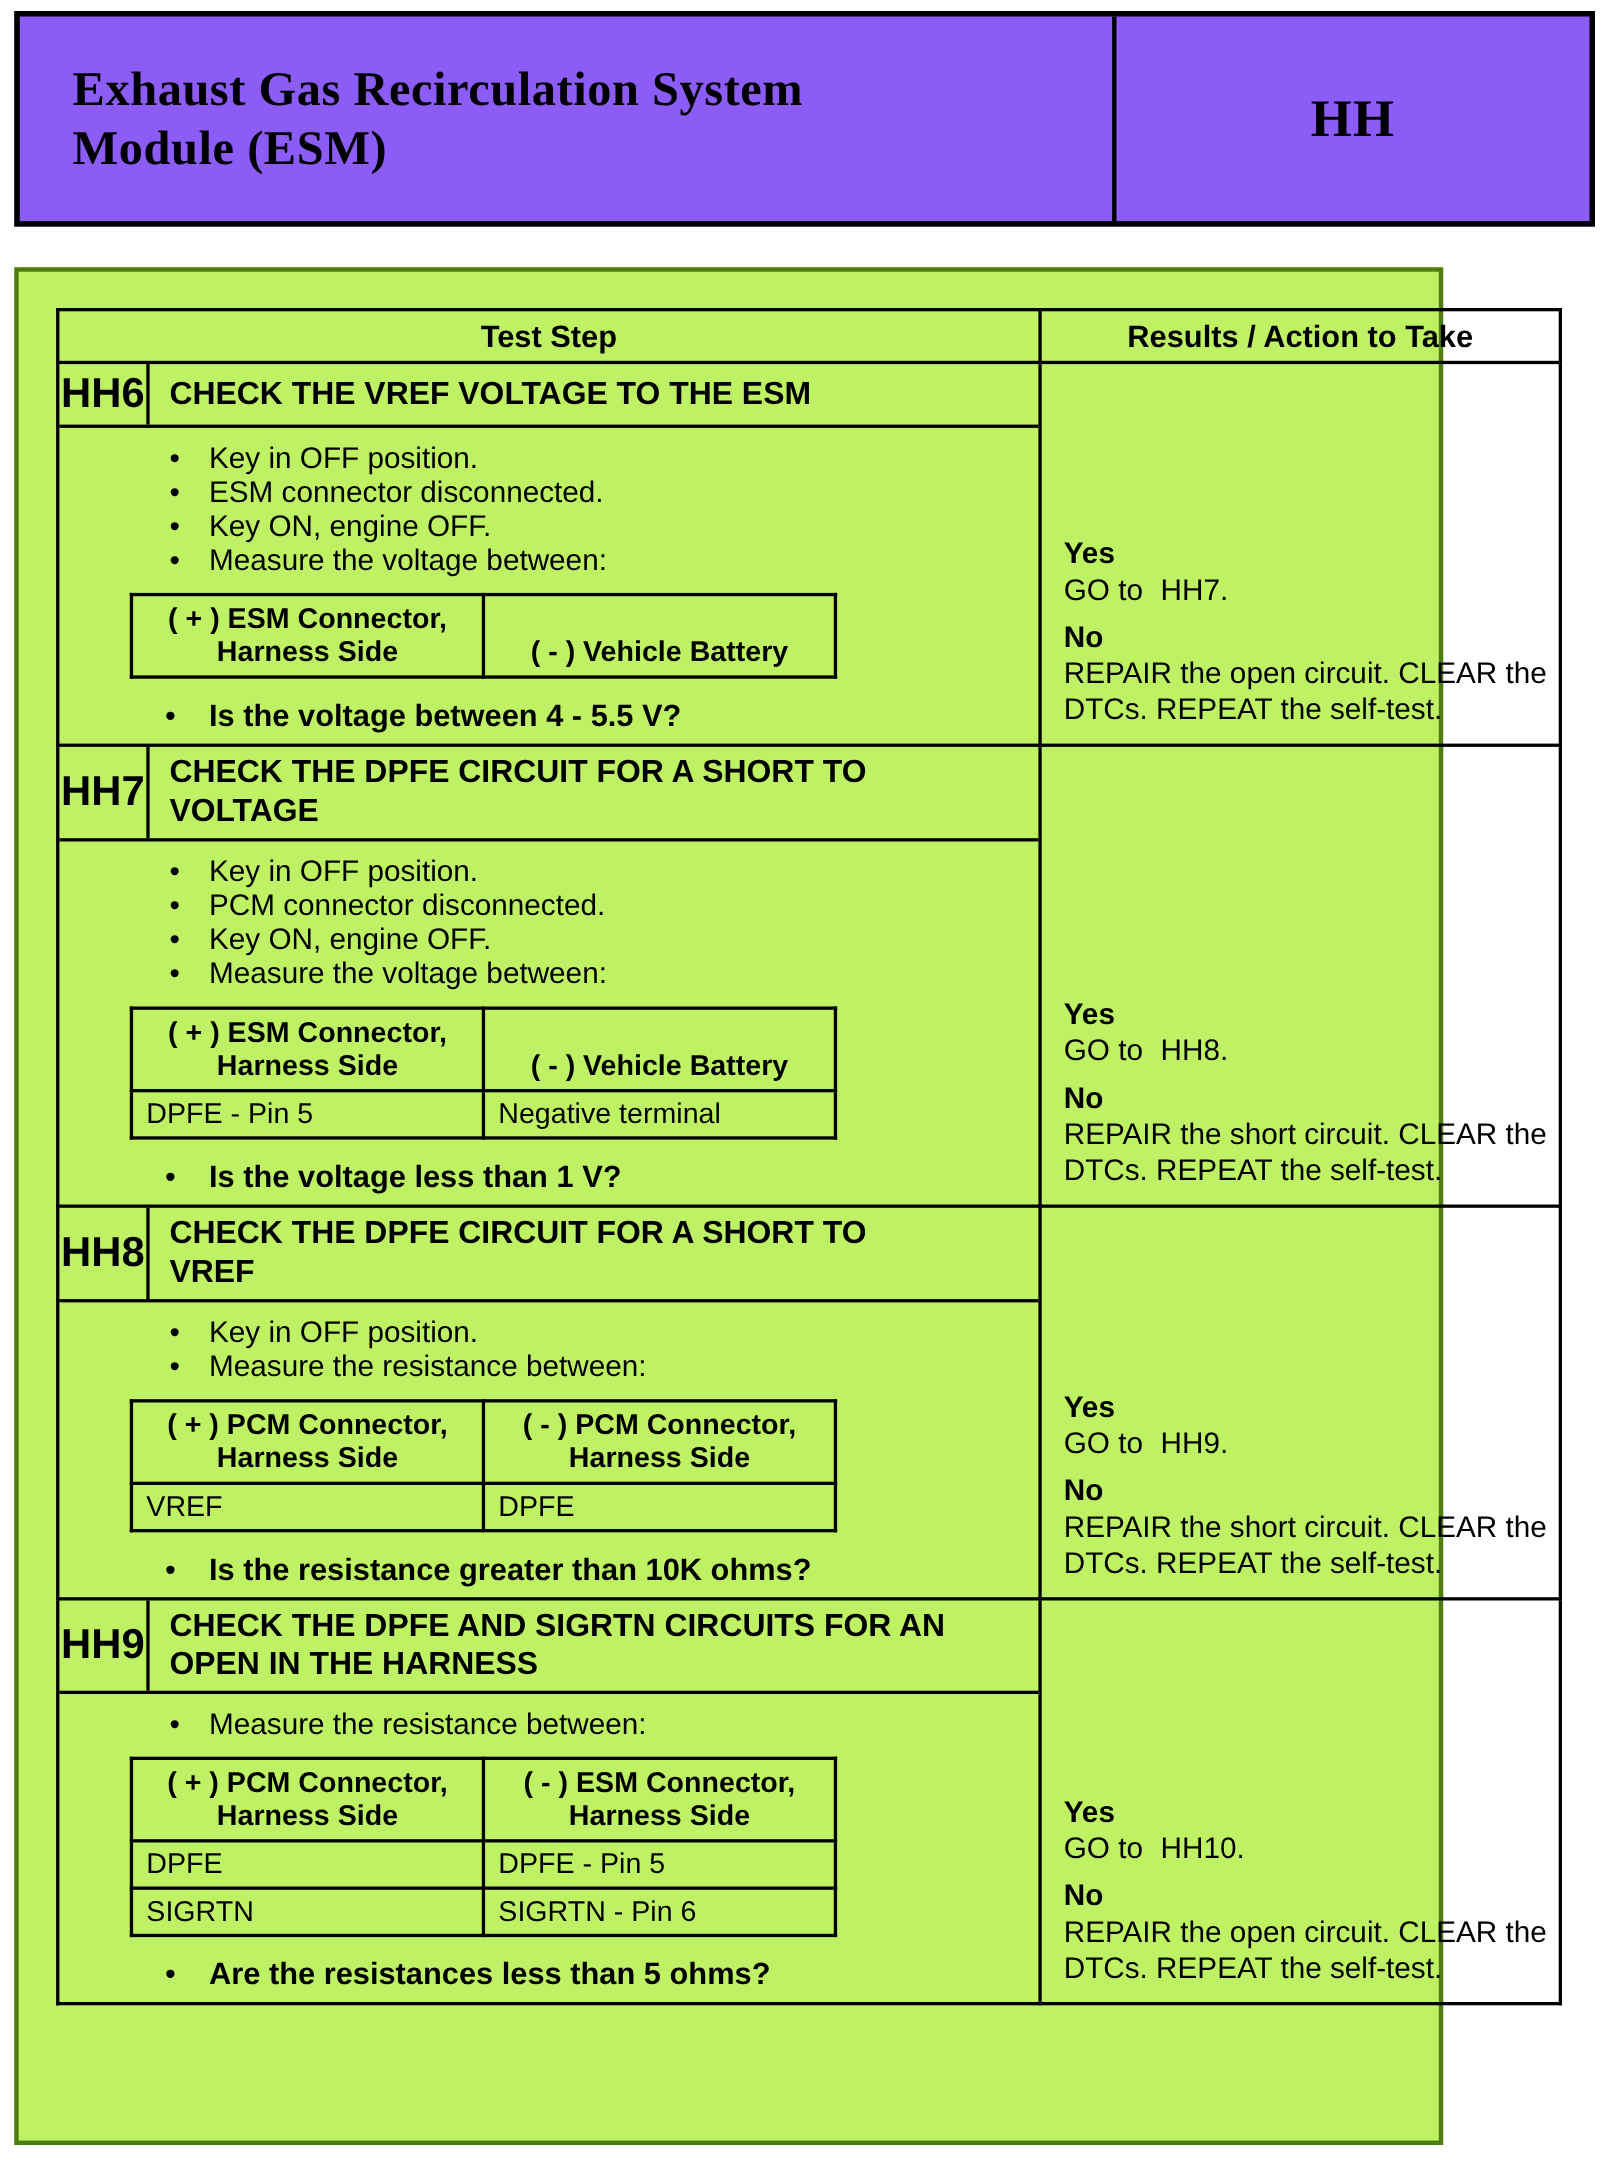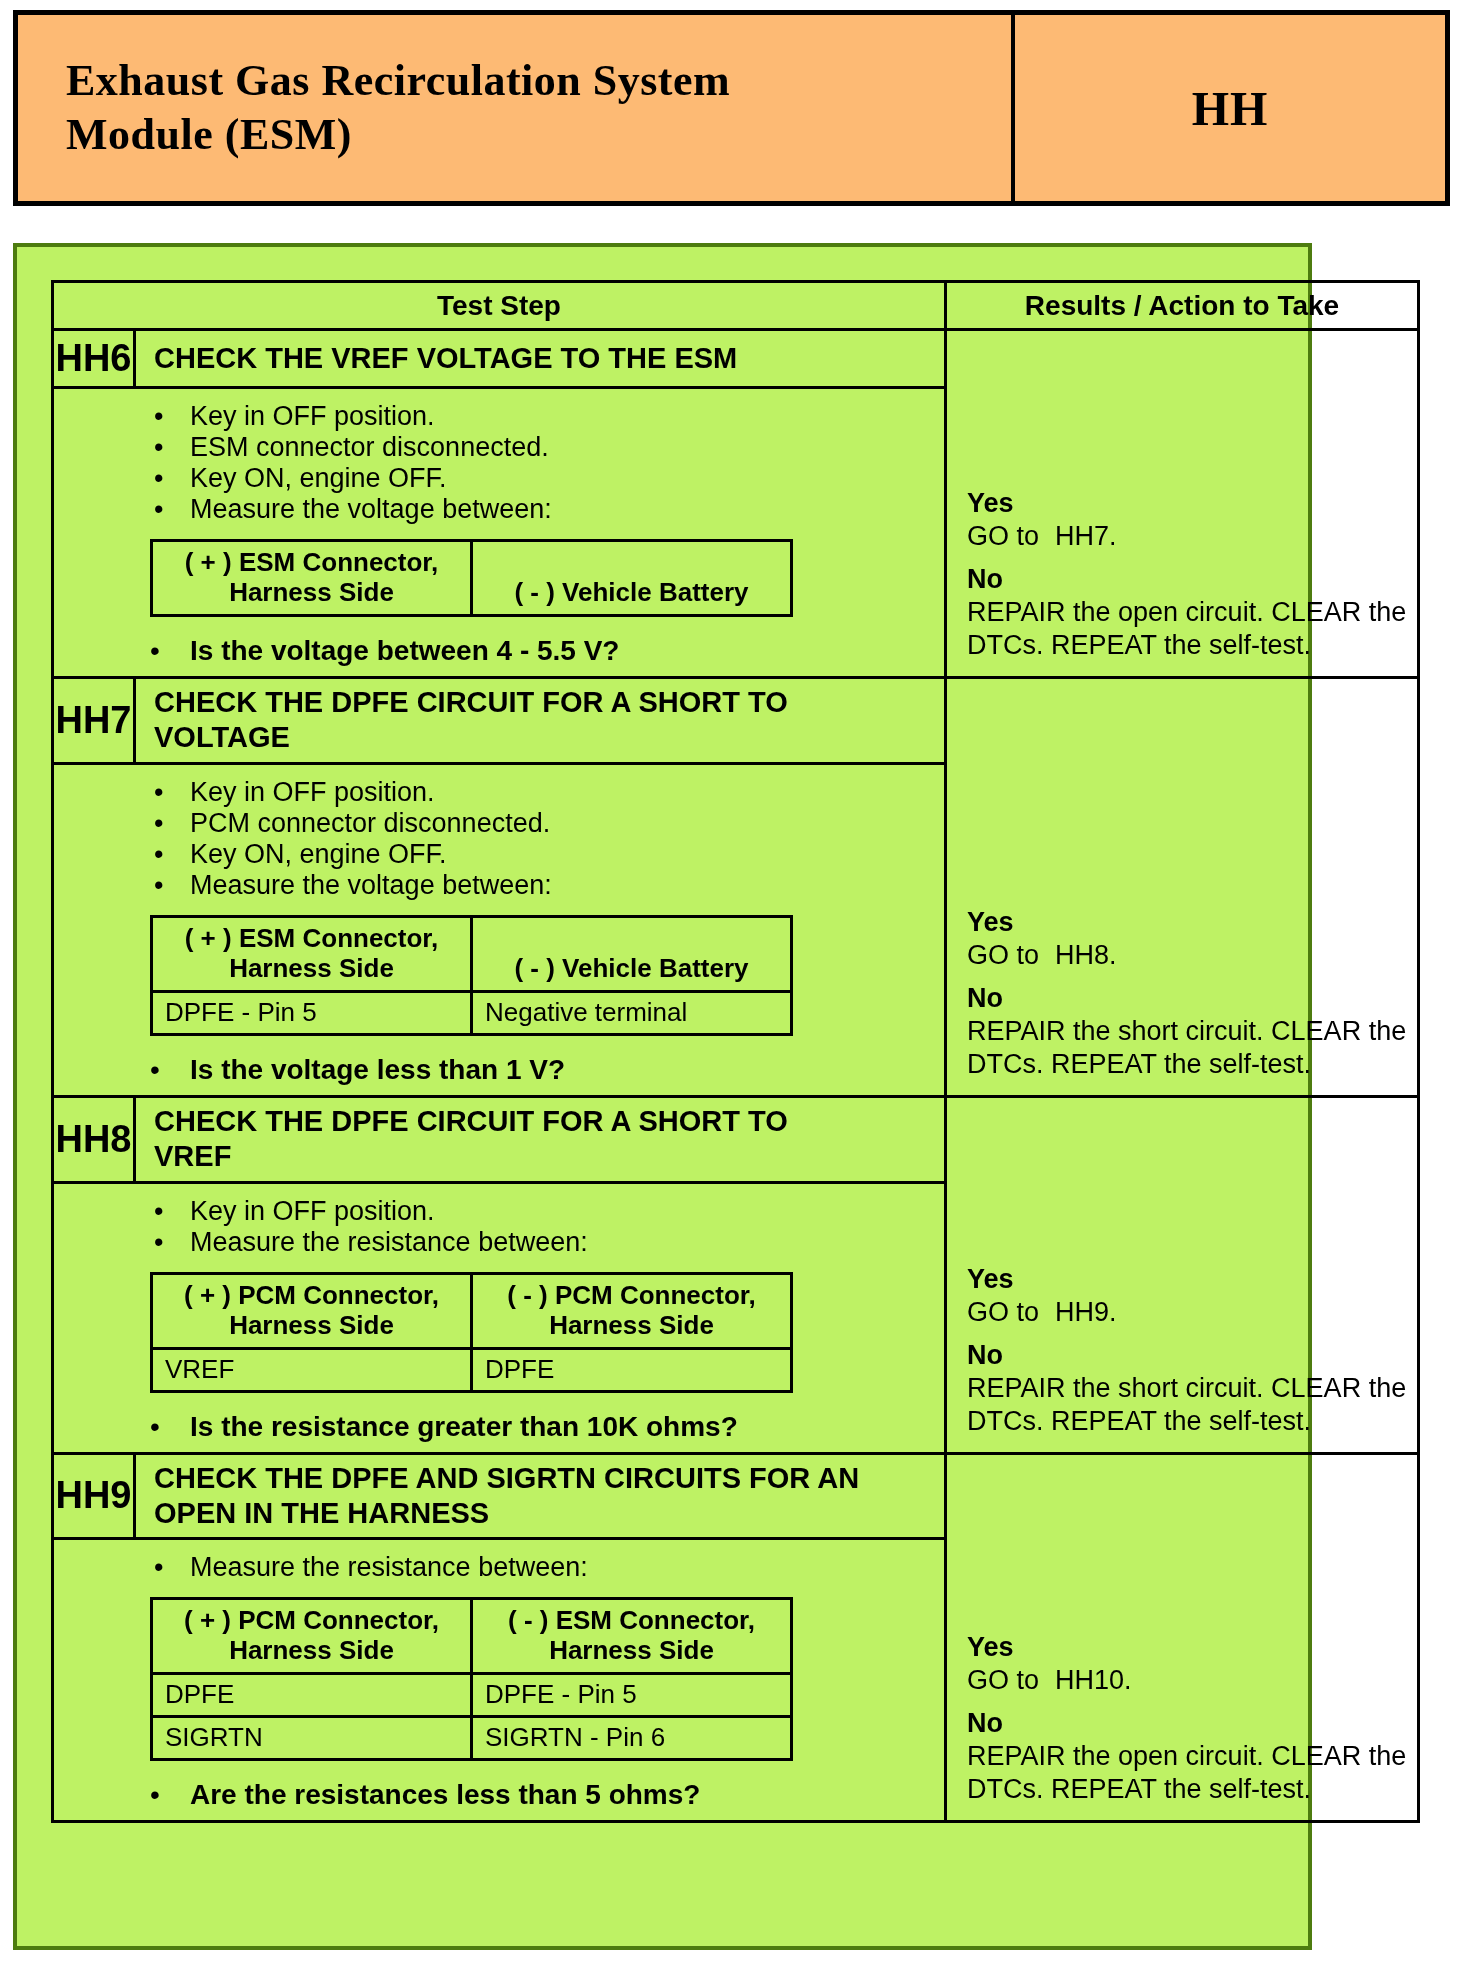--- a/index.html
+++ b/index.html
@@ -6,21 +6,21 @@
   html,body { background:#ffffff; }
   body {
     width:1472px; height:1984px; position:relative;
     font-family:"Liberation Sans", sans-serif; color:#000;
     -webkit-font-smoothing:antialiased;
   }
 
   
   .header-box {
     position:absolute; left:13px; top:10px; width:1437px; height:196px;
-    border:5px solid #000; display:flex; background:#fdba74;
+    border:5px solid #000; display:flex; background:#8b5cf6;
   }
   .header-left {
     flex:1; display:flex; align-items:center; padding-left:48px;
     border-right:4px solid #000;
   }
   .header-title {
     font-family:"Liberation Serif", serif; font-weight:bold;
     font-size:44px; line-height:1.22; letter-spacing:.5px;
   }
   .header-right {
@@ -60,21 +60,21 @@
   }
 
   .step-body { padding:12px 0 10px; }
   .bullet-line {
     display:flex; font-size:27px; line-height:31px; padding-left:100px;
   }
   .bullet-line .bullet { width:36px; flex:none; }
 
   .measure-table {
     border-collapse:collapse; table-layout:fixed;
-    margin:14px 0 0 96px; width:640px;
+    margin:14px 0 0 64px; width:640px;
   }
   .measure-table th, .measure-table td { border:3px solid #000; }
   .measure-table th {
     font-weight:bold; font-size:26px; line-height:30px; text-align:center;
     vertical-align:bottom; height:72px; padding:5px 6px 7px;
   }
   .measure-table td {
     font-size:26px; line-height:28px; padding:5px 12px 7px; height:40px;
     text-align:left; vertical-align:middle;
   }

